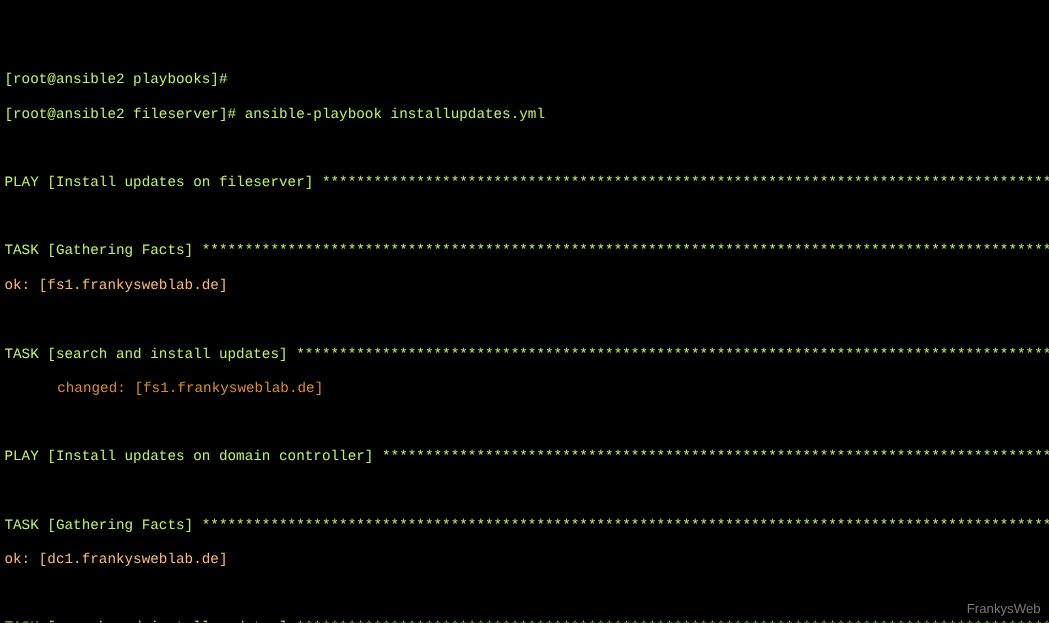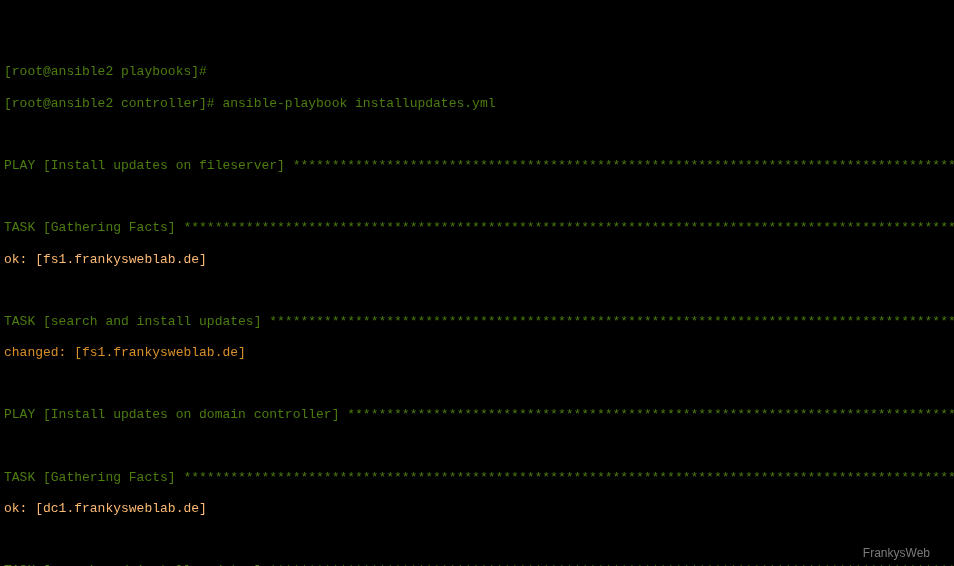--- a/index.html
+++ b/index.html
@@ -11,39 +11,39 @@
       line-height: 1.2;
       padding: 2px 4px;
       width: 954px;
       height: 566px;
       overflow: hidden;
       white-space: pre;
       position: relative;
     }
     .line { display: block; }
     .green { color: #fdba74; }
-    .orange { color: #d98f29; }
-    .white { color: #4d7c0f; }
+    .orange { color: #d98f29; margin-left: 48px; }
+    .white { color: #bef264; }
     .watermark {
       position: absolute;
-      right: 24px;
+      right: 8px;
       bottom: 6px;
       color: #888;
       font-family: Arial, sans-serif;
       font-size: 12px;
       opacity: 0.9;
     }
   </style>
 </head>
 <body>
 
 
 
 <span class="line white">[root@ansible2 playbooks]#</span>
-<span class="line white">[root@ansible2 controller]# ansible-playbook installupdates.yml</span>
+<span class="line white">[root@ansible2 fileserver]# ansible-playbook installupdates.yml</span>
 <span class="line">&nbsp;</span>
 <span class="line white">PLAY [Install updates on fileserver] ****************************************************************************************</span>
 <span class="line">&nbsp;</span>
 <span class="line white">TASK [Gathering Facts] ******************************************************************************************************</span>
 <span class="line green">ok: [fs1.frankysweblab.de]</span>
 <span class="line">&nbsp;</span>
 <span class="line white">TASK [search and install updates] *******************************************************************************************</span>
 <span class="line orange">changed: [fs1.frankysweblab.de]</span>
 <span class="line">&nbsp;</span>
 <span class="line white">PLAY [Install updates on domain controller] *********************************************************************************</span>

